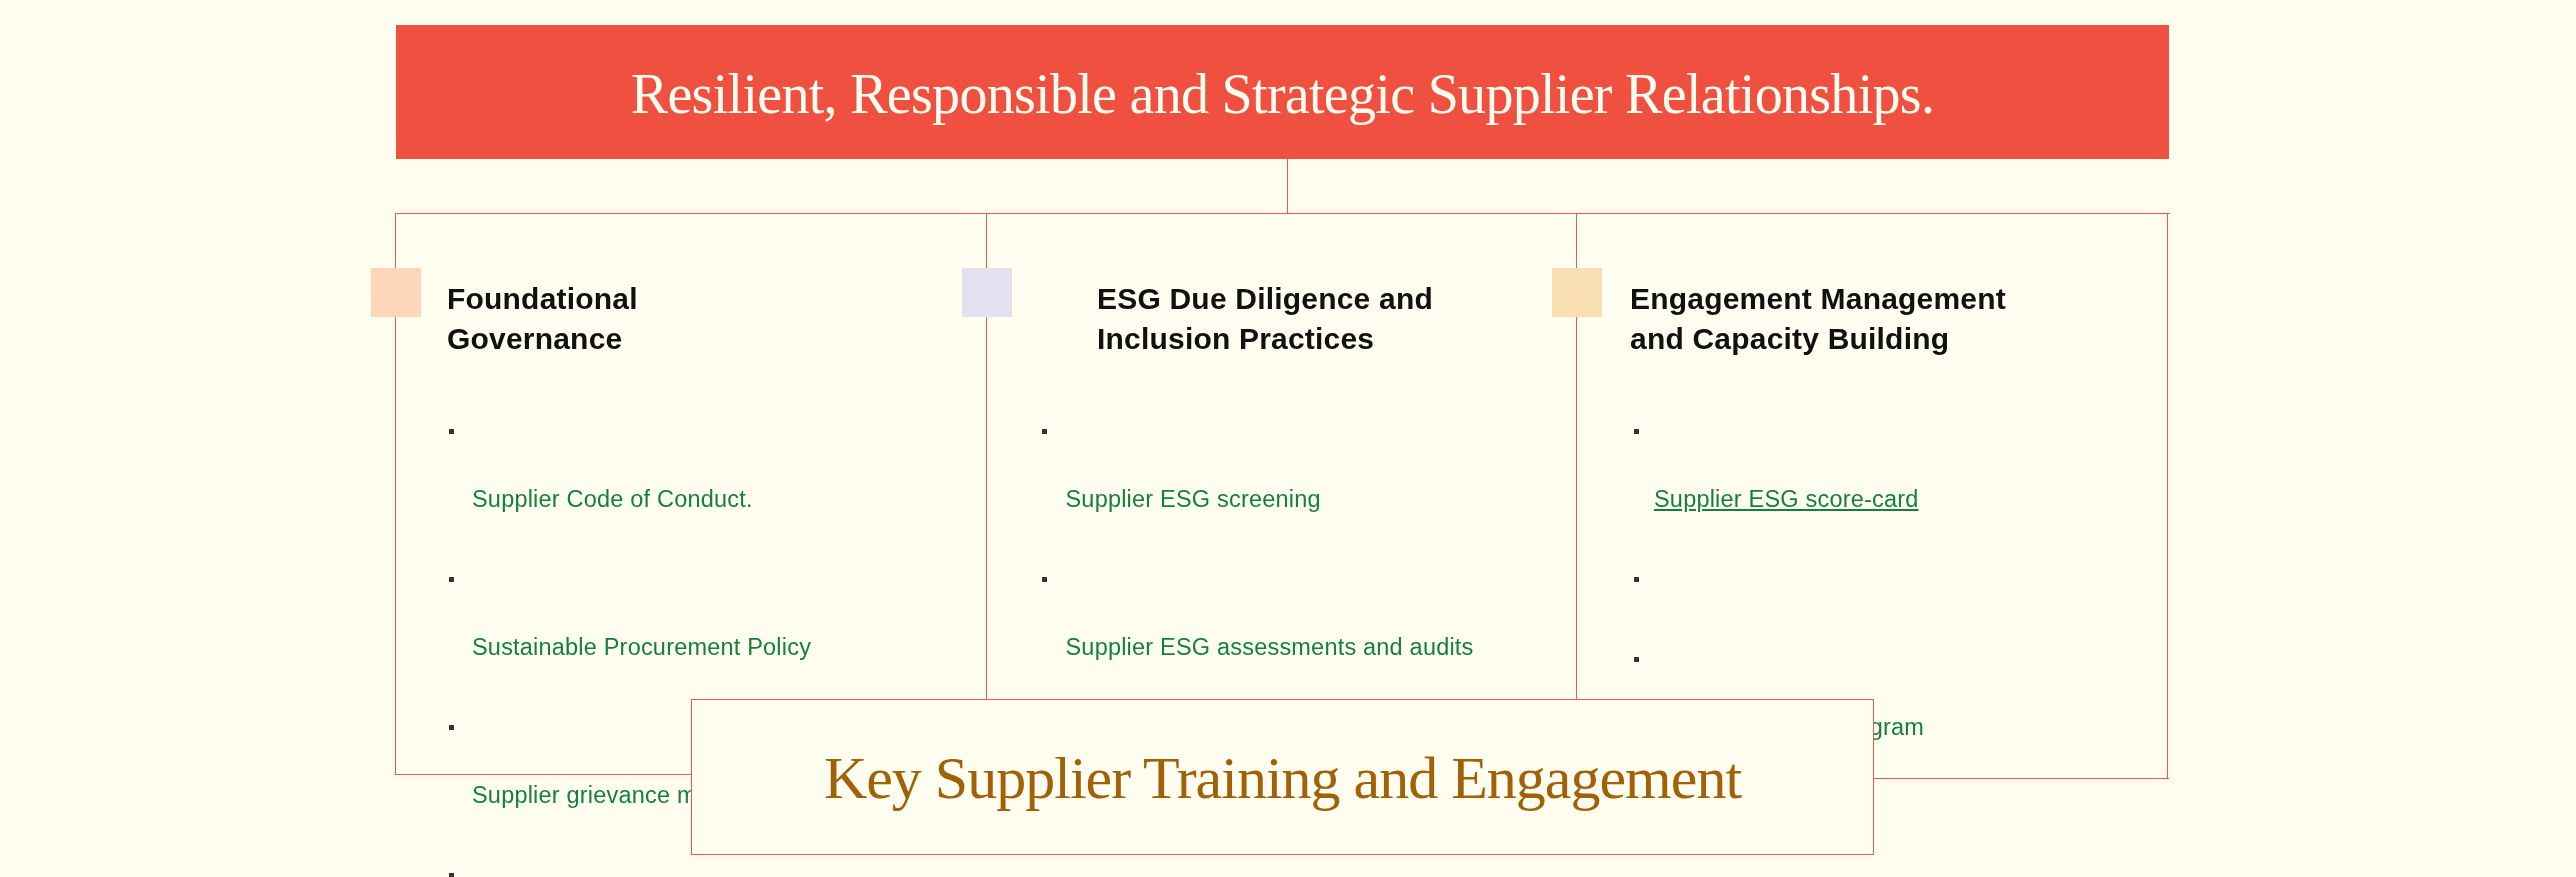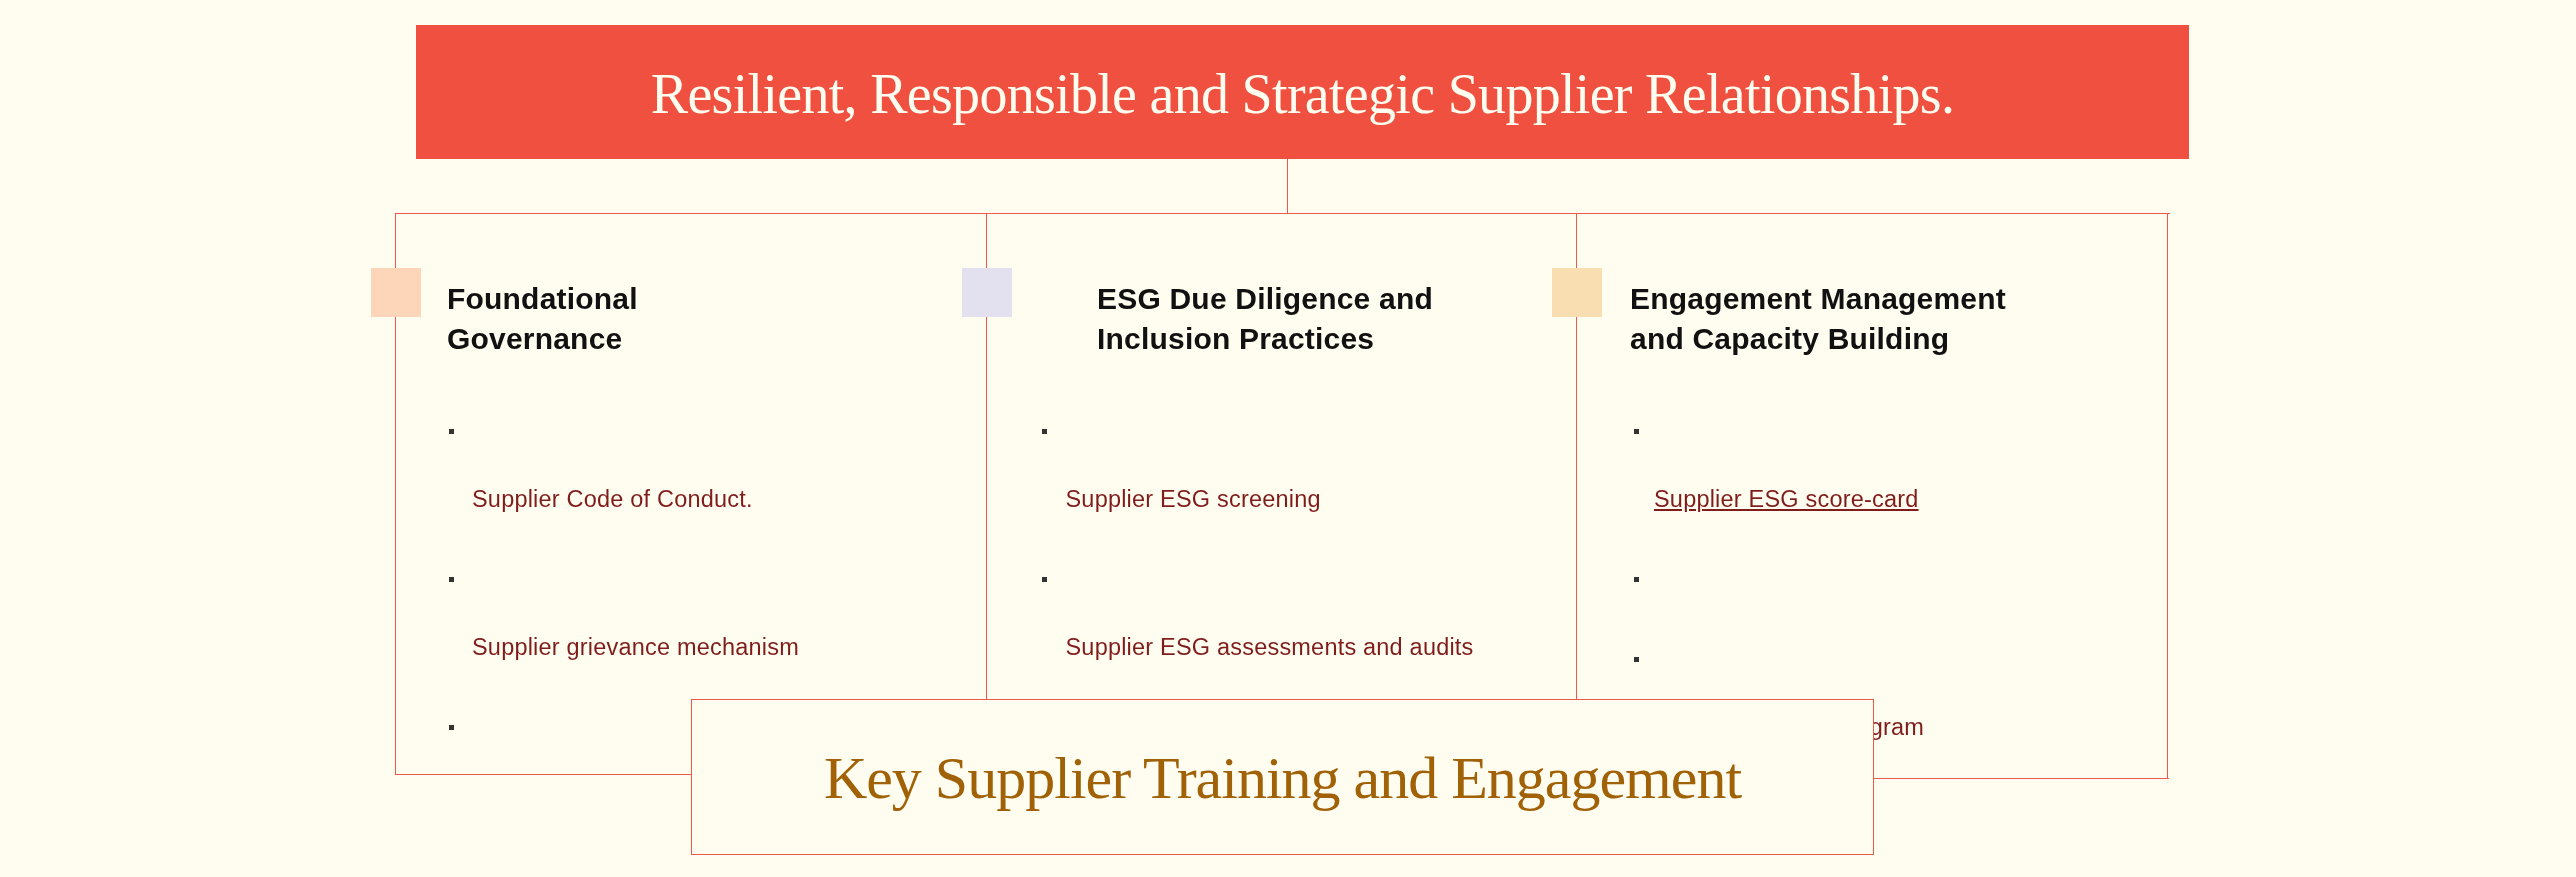--- a/index.html
+++ b/index.html
@@ -11,21 +11,21 @@
       height: 877px;
       position: relative;
       overflow: hidden;
       background: #FFFDEF;
       font-family: "Liberation Sans", sans-serif;
     }
     .abs { position: absolute; }
 
     
     .banner {
-      left: 416px; top: 25px;
+      left: 396px; top: 25px;
       width: 1773px; height: 134px;
       background: #EF5040;
       display: flex; align-items: center; justify-content: center;
     }
     .banner-title {
       font-family: "Liberation Serif", "DejaVu Serif", serif;
       font-size: 56px;
       color: #FFFDEF;
       letter-spacing: -0.7px;
       white-space: nowrap;
@@ -58,21 +58,21 @@
     
     .bullets {
       list-style: none;
       margin: 0; padding: 0;
     }
     .bullet-item {
       position: relative;
       font-family: "Liberation Sans", "DejaVu Sans", sans-serif;
       font-size: 23.5px;
       line-height: 34px;
-      color: #7f1d1d;
+      color: #15803d;
       white-space: pre-line;
       margin-bottom: 12px;
       padding-left: 0;
       letter-spacing: 0.2px;
     }
     .bullet-dot {
       position: absolute;
       width: 5.4px; height: 5.4px;
       background: #333333;
       top: 14.8px;
@@ -126,20 +126,24 @@
   <h3 class="col-heading">Foundational
 Governance</h3>
 </div>
 <ul class="abs bullets" style="left:449px; top:414px; width:510px;">
   <li class="bullet-item">
     <span class="bullet-dot" style="left:0;"></span>
     <span style="display:block; padding-left:23px;">Supplier Code of Conduct.</span>
   </li>
   <li class="bullet-item">
     <span class="bullet-dot" style="left:0;"></span>
+    <span style="display:block; padding-left:23px;">Sustainable Procurement Policy</span>
+  </li>
+  <li class="bullet-item">
+    <span class="bullet-dot" style="left:0;"></span>
     <span style="display:block; padding-left:23px;">Supplier grievance mechanism</span>
   </li>
   <li class="bullet-item">
     <span class="bullet-dot" style="left:0;"></span>
     
   </li>
 </ul>
 
 <div class="abs" style="left:1097px; top:279px; width:523px;">
   <h3 class="col-heading">ESG Due Diligence and

